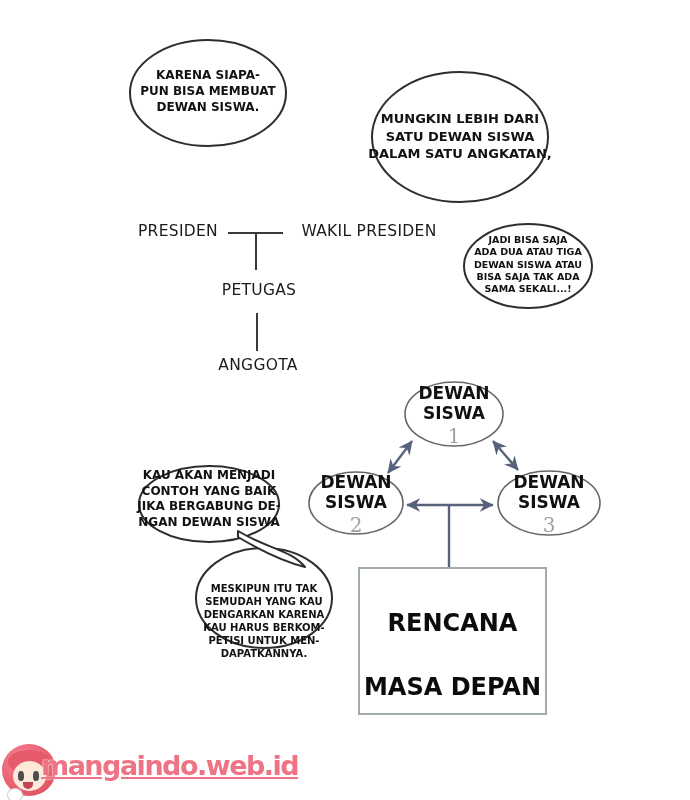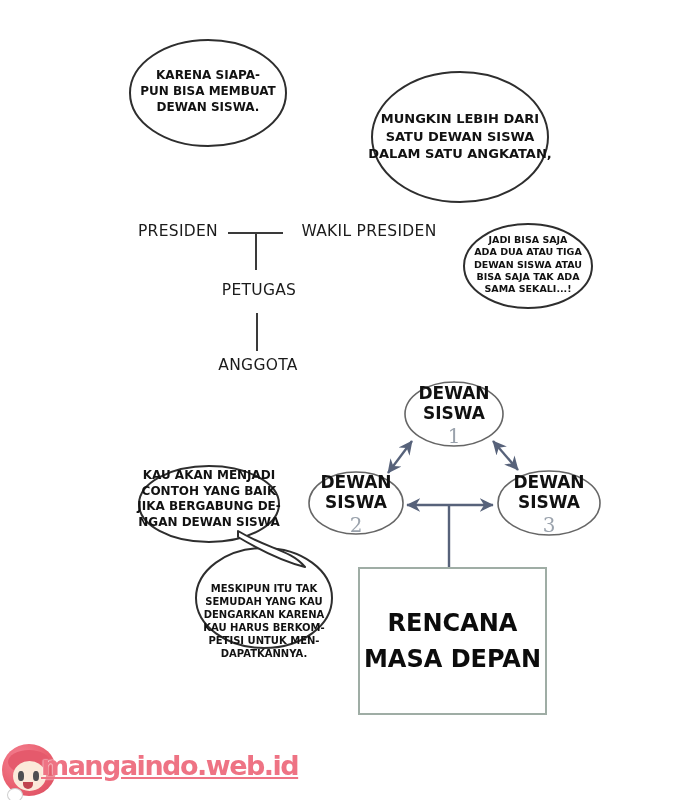--- a/index.html
+++ b/index.html
@@ -27,21 +27,21 @@
     align-items:center;text-align:center;
   }
   .node .lbl{font-size:17px;font-weight:bold;line-height:1.15;color:#111;white-space:nowrap;}
   .node .num{font-family:"DejaVu Serif","Liberation Serif",serif;font-size:20px;
     color:#9aa2ac;line-height:1;margin-top:2px;}
   .boxtxt{
     position:absolute;left:360px;top:570px;width:185px;height:142px;
     display:flex;flex-direction:column;justify-content:center;align-items:center;
     font-size:24px;font-weight:bold;line-height:1.5;color:#0c0c0c;text-align:center;
   }
-  .boxtxt span{white-space:nowrap;}
+  .boxtxt span{white-space:nowrap;margin-top:28px;}
   
   #wm{position:absolute;left:0px;top:742px;width:300px;height:58px;}
   .mascot{position:absolute;left:2px;top:2px;width:58px;height:56px;}
   .hair{position:absolute;left:0;top:0;width:54px;height:52px;border-radius:50%;
     background:radial-gradient(circle at 35% 30%, #f58294 0%, #e9606f 55%, #d84b5e 100%);}
   .fringe{position:absolute;left:6px;top:6px;width:42px;height:24px;border-radius:50%;
     background:#e55a6c;}
   .face{position:absolute;left:11px;top:17px;width:33px;height:30px;border-radius:50%;
     background:#fbe9da;}
   .eye{position:absolute;width:6px;height:10px;border-radius:45%;background:#4e4e52;}

